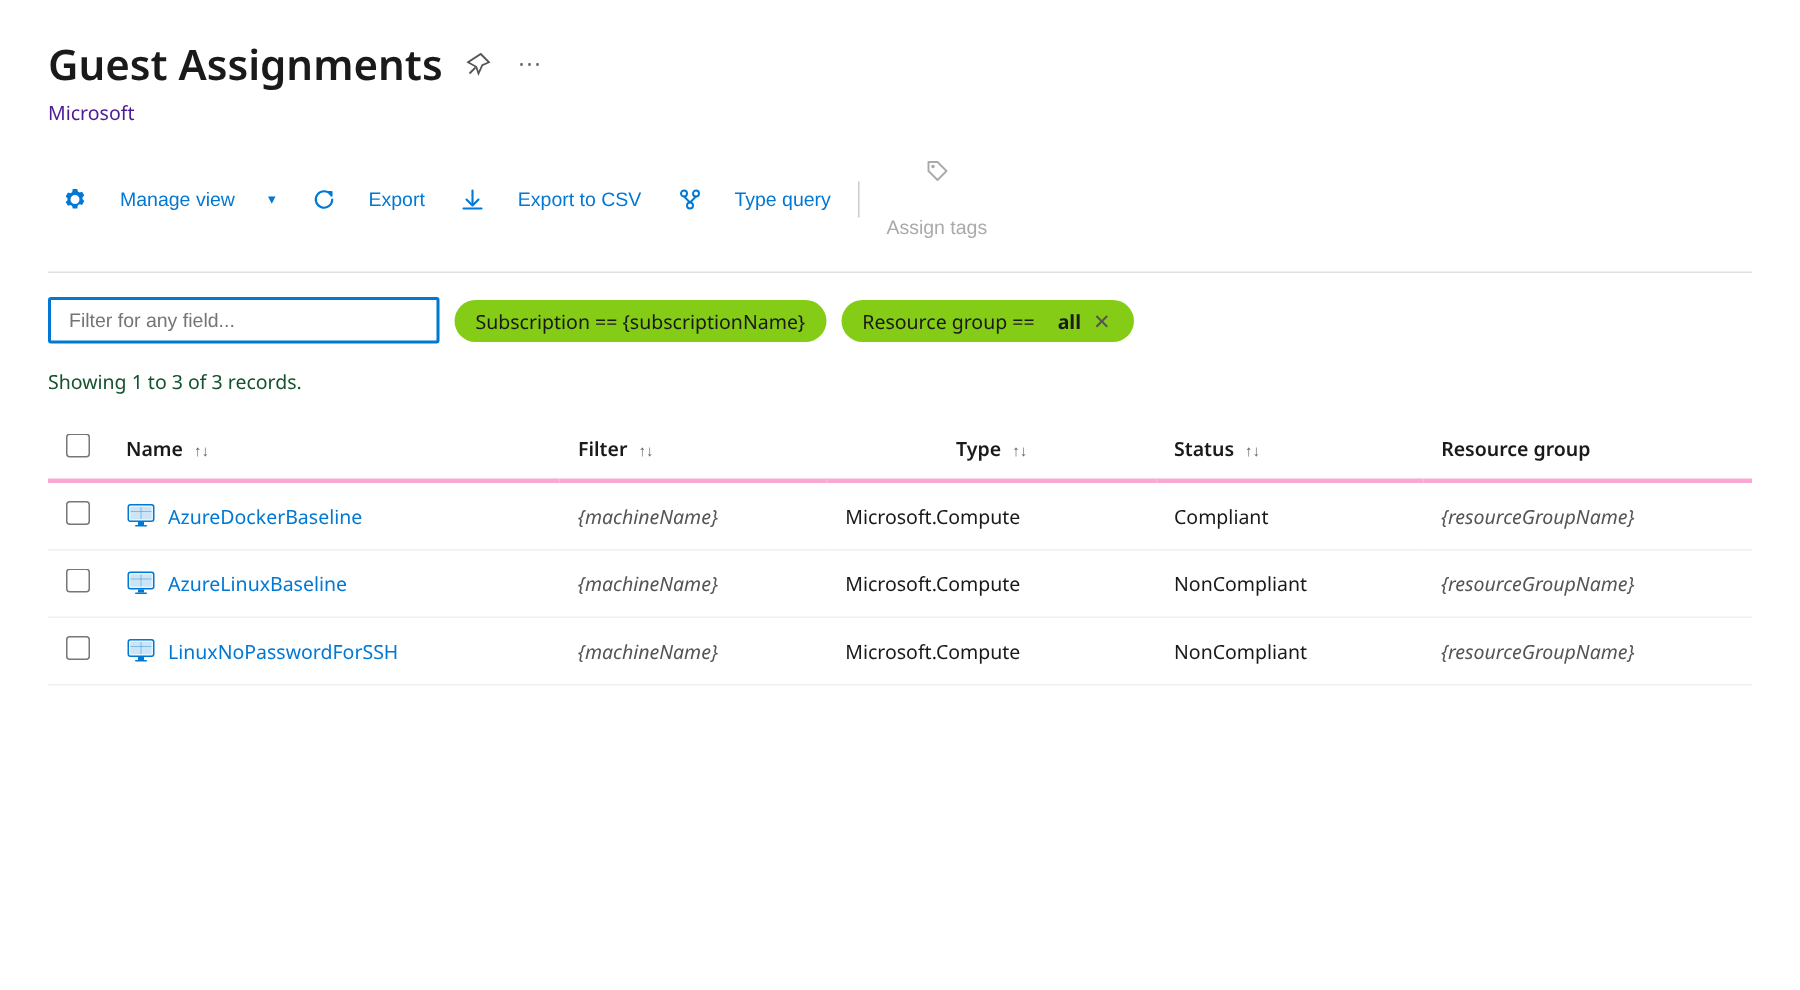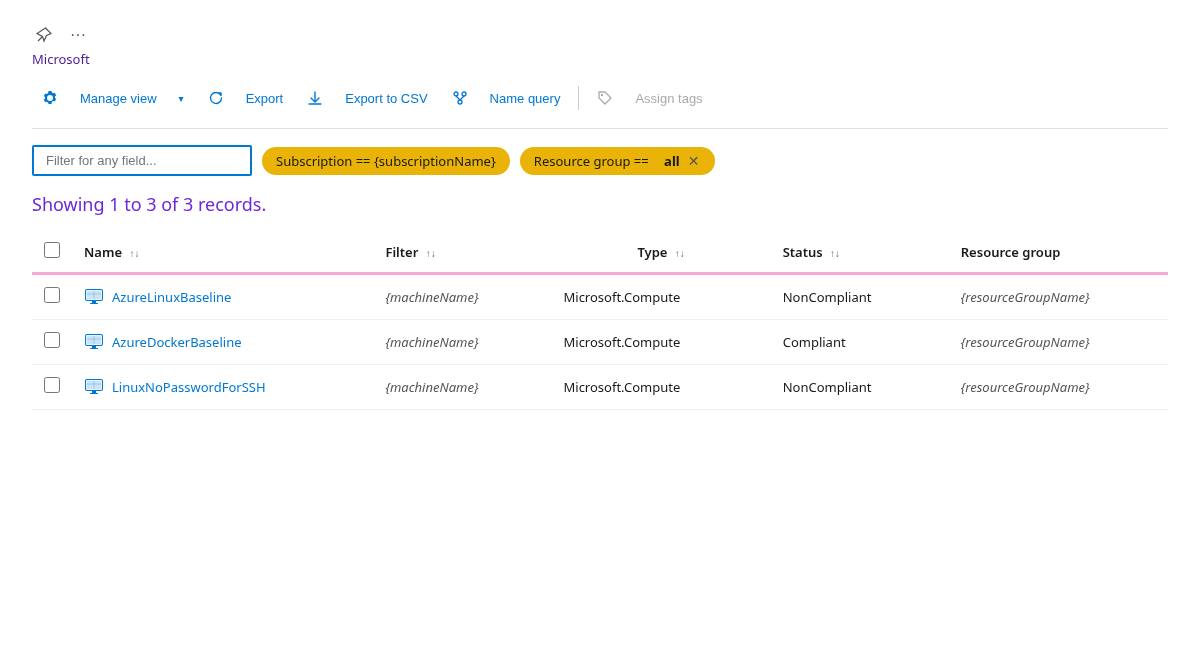--- a/index.html
+++ b/index.html
@@ -63,20 +63,21 @@
       color: #0078d4;
       font-size: 13px;
       padding: 6px 10px;
       border-radius: 2px;
       white-space: nowrap;
     }
 
     .toolbar-btn.disabled {
       color: #aaa;
       cursor: default;
+      flex-direction: column;
     }
 
     .toolbar-separator {
       width: 1px;
       height: 24px;
       background: #ccc;
       margin: 0 4px;
     }
 
     .toolbar-icon {
@@ -95,27 +96,27 @@
       gap: 10px;
       margin-bottom: 16px;
       flex-wrap: wrap;
     }
 
     .filter-input {
       border: 2px solid #0078d4;
       border-radius: 2px;
       padding: 6px 12px;
       font-size: 13px;
-      width: 220px;
+      width: 261px;
       color: #888;
       outline: none;
     }
 
     .filter-tag {
-      background: #eab308;
+      background: #84cc16;
       border-radius: 20px;
       padding: 5px 14px;
       font-size: 13px;
       color: #1a1a1a;
       display: flex;
       align-items: center;
       gap: 6px;
       white-space: nowrap;
     }
 
@@ -128,22 +129,22 @@
       border: none;
       cursor: pointer;
       font-size: 14px;
       color: #555;
       padding: 0 2px;
       display: flex;
       align-items: center;
     }
 
     .record-count {
-      font-size: 18px;
-      color: #6d28d9;
+      font-size: 13px;
+      color: #14532d;
       margin-bottom: 16px;
     }
 
     table {
       width: 100%;
       border-collapse: collapse;
     }
 
     thead tr {
       border-bottom: 3px solid #f9a8d4;
@@ -220,20 +221,21 @@
     .monitor-icon-wrapper {
       display: inline-flex;
       align-items: center;
     }
   </style>
 </head>
 <body>
 
 <div>
   <div class="page-title">
+    <span>Guest Assignments</span>
     <div class="title-icons">
       <button class="title-icon-btn" title="Pin">
 
         <svg width="16" height="16" viewBox="0 0 16 16" fill="none" xmlns="http://www.w3.org/2000/svg">
           <path d="M9.5 1L15 6.5L10.5 8.5L8 14L6.5 9.5L1 6.5L9.5 1Z" stroke="#555" stroke-width="1.2" fill="none"></path>
           <line x1="6" y1="10" x2="2" y2="14" stroke="#555" stroke-width="1.2"></line>
         </svg>
       </button>
       <button class="title-icon-btn" title="More options">
         <span>···</span>
@@ -282,21 +284,21 @@
     <span class="toolbar-icon">
 
       <svg width="16" height="16" viewBox="0 0 16 16" fill="none" xmlns="http://www.w3.org/2000/svg">
         <circle cx="4" cy="4" r="2" stroke="#0078d4" stroke-width="1.3"></circle>
         <circle cx="12" cy="4" r="2" stroke="#0078d4" stroke-width="1.3"></circle>
         <circle cx="8" cy="12" r="2" stroke="#0078d4" stroke-width="1.3"></circle>
         <line x1="4" y1="6" x2="8" y2="10" stroke="#0078d4" stroke-width="1.3"></line>
         <line x1="12" y1="6" x2="8" y2="10" stroke="#0078d4" stroke-width="1.3"></line>
       </svg>
     </span>
-    <span>Name query</span>
+    <span>Type query</span>
   </button>
 
   <div class="toolbar-separator"></div>
 
   <button class="toolbar-btn disabled">
     <span class="toolbar-icon">
 
       <svg width="16" height="16" viewBox="0 0 16 16" fill="none" xmlns="http://www.w3.org/2000/svg">
         <path d="M2 2h6l6 6-6 6-6-6V2z" stroke="#aaa" stroke-width="1.3" fill="none" stroke-linejoin="round"></path>
         <circle cx="5" cy="5" r="1.2" fill="#aaa"></circle>
@@ -365,26 +367,26 @@
 
       <rect x="3" y="4" width="14" height="8" rx="0.5" fill="#cce4f6"></rect>
 
       <line x1="3" y1="7" x2="17" y2="7" stroke="#0078d4" stroke-width="0.5" opacity="0.5"></line>
       <line x1="10" y1="4" x2="10" y2="12" stroke="#0078d4" stroke-width="0.5" opacity="0.5"></line>
 
       <rect x="8" y="14" width="4" height="2" fill="#0078d4"></rect>
       <rect x="6" y="16" width="8" height="1" rx="0.5" fill="#0078d4"></rect>
     </svg>
             </span>
-          <a class="name-link">AzureLinuxBaseline</a>
+          <a class="name-link">AzureDockerBaseline</a>
         </div>
       </td>
       <td class="machine-val">{machineName}</td>
       <td>Microsoft.Compute</td>
-      <td class="status-noncompliant">NonCompliant</td>
+      <td class="status-compliant">Compliant</td>
       <td class="rg-val">{resourceGroupName}</td>
     </tr>
       <tr>
       <td>
         <input type="checkbox" class="row-checkbox" style="">
       </td>
       <td>
         <div class="name-cell">
           <span class="monitor-icon-wrapper">
               <svg class="resource-icon" viewBox="0 0 20 20" xmlns="http://www.w3.org/2000/svg">
@@ -393,26 +395,26 @@
 
       <rect x="3" y="4" width="14" height="8" rx="0.5" fill="#cce4f6"></rect>
 
       <line x1="3" y1="7" x2="17" y2="7" stroke="#0078d4" stroke-width="0.5" opacity="0.5"></line>
       <line x1="10" y1="4" x2="10" y2="12" stroke="#0078d4" stroke-width="0.5" opacity="0.5"></line>
 
       <rect x="8" y="14" width="4" height="2" fill="#0078d4"></rect>
       <rect x="6" y="16" width="8" height="1" rx="0.5" fill="#0078d4"></rect>
     </svg>
             </span>
-          <a class="name-link">AzureDockerBaseline</a>
+          <a class="name-link">AzureLinuxBaseline</a>
         </div>
       </td>
       <td class="machine-val">{machineName}</td>
       <td>Microsoft.Compute</td>
-      <td class="status-compliant">Compliant</td>
+      <td class="status-noncompliant">NonCompliant</td>
       <td class="rg-val">{resourceGroupName}</td>
     </tr>
       <tr>
       <td>
         <input type="checkbox" class="row-checkbox" style="">
       </td>
       <td>
         <div class="name-cell">
           <span class="monitor-icon-wrapper">
               <svg class="resource-icon" viewBox="0 0 20 20" xmlns="http://www.w3.org/2000/svg">

